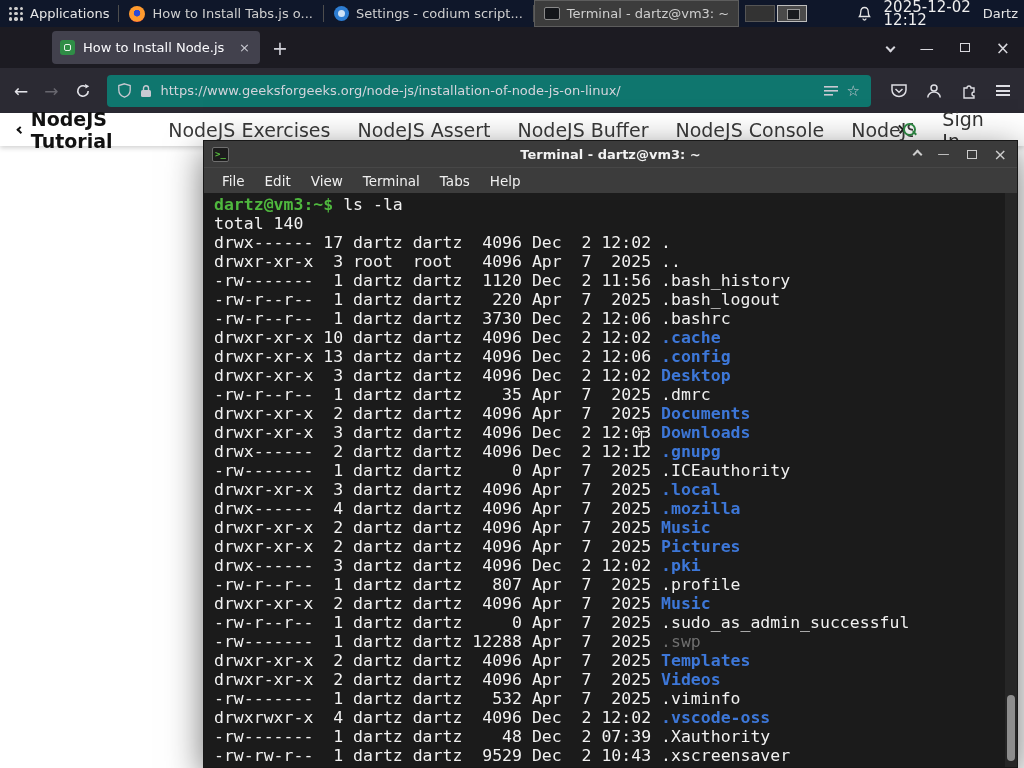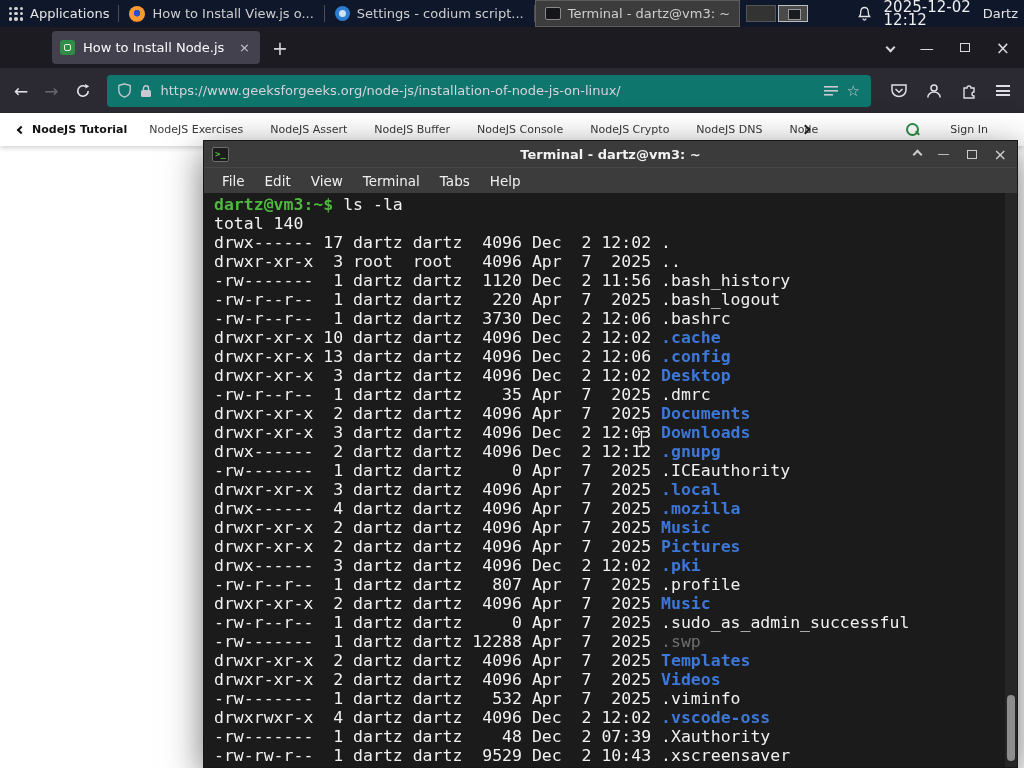--- a/index.html
+++ b/index.html
@@ -53,21 +53,21 @@
   .nav-arrow.disabled { color:#68676f; }
   .urlbar { flex:1; height:32px; background:#0f766e; border-radius:4px; display:flex; align-items:center;
     gap:9px; padding:0 11px; min-width:0; }
   .url-text { flex:1; color:#d4d4dc; font-size:13px; white-space:nowrap; overflow:hidden; text-overflow:ellipsis; }
   .tb-right { display:flex; align-items:center; gap:19px; padding-left:4px; }
   .burger { width:14px; height:11px; border-top:2px solid #dedee4; border-bottom:2px solid #dedee4; position:relative; }
   .burger::after { content:""; position:absolute; left:0; right:0; top:2.5px; height:2px; background:#dedee4; }
 
   
   .site-nav { height:33px; background:#fff; box-shadow:0 2px 5px rgba(0,0,0,.18); display:flex;
-    align-items:center; padding:0 18px; font-size:11px; color:#333; position:relative; z-index:5; }
+    align-items:center; padding:0 18px; font-size:19px; color:#333; position:relative; z-index:5; }
   .nav-back { display:flex; align-items:center; gap:8px; font-weight:bold; color:#111; margin-right:22px; }
   .nav-back .chev { width:6px; height:6px; }
   .nav-items { display:flex; align-items:center; gap:27px; white-space:nowrap; overflow:hidden; }
   .nav-item { color:#3a3a3a; }
   .nav-chev-right { color:#222; margin-left:-16px; }
   .nav-right { margin-left:auto; display:flex; align-items:center; gap:30px; padding-right:18px; }
   .search-ico { position:relative; width:14px; height:14px; }
   .search-ico::before { content:""; position:absolute; left:0; top:0; width:9px; height:9px;
     border:2px solid #2f8d46; border-radius:50%; }
   .search-ico::after { content:""; position:absolute; left:9px; top:9px; width:5px; height:2px;
@@ -114,21 +114,21 @@
           <i></i>
           <i></i>
           <i></i>
           <i></i>
         </span>
       <span>Applications</span>
     </div>
     <div class="sb-sep"></div>
     <div class="task-btn">
       <span class="ff-ico"></span>
-      <span>How to Install View.js o...</span>
+      <span>How to Install Tabs.js o...</span>
     </div>
     <div class="sb-sep"></div>
     <div class="task-btn">
       <span class="set-ico"></span>
       <span>Settings - codium script...</span>
     </div>
     <div class="sb-sep"></div>
     <div class="task-btn active">
       <span class="term-sm-ico"></span>
       <span>Terminal - dartz@vm3: ~</span>

